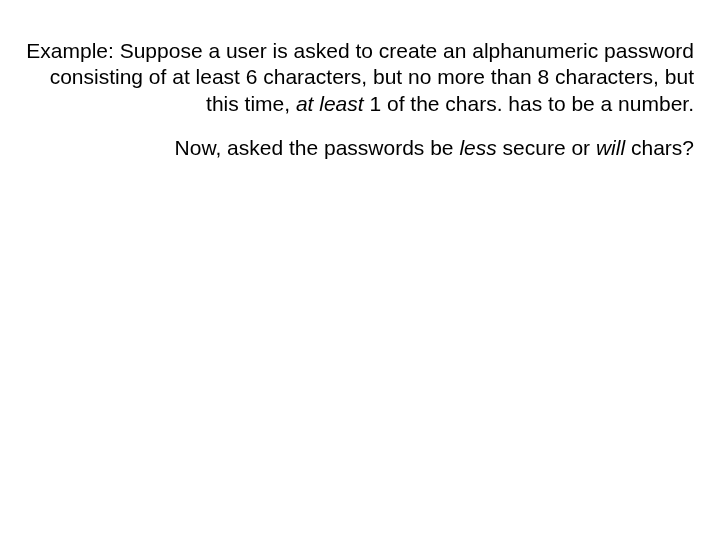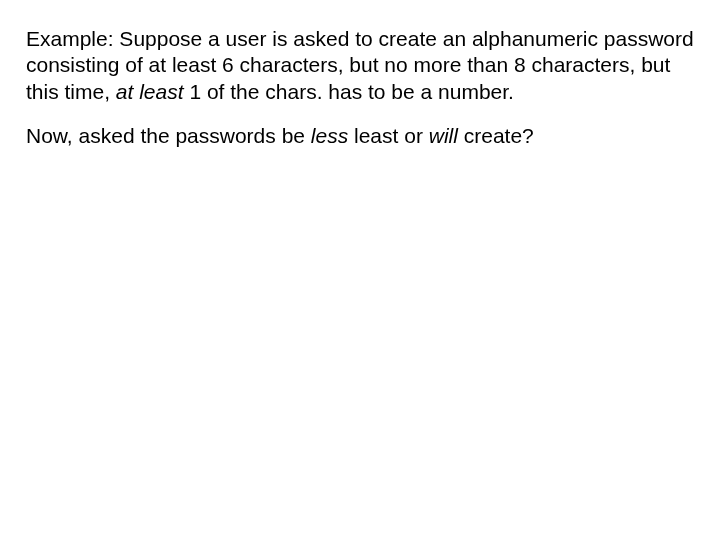--- a/index.html
+++ b/index.html
@@ -13,29 +13,30 @@
   }
   .slide {
     box-sizing: border-box;
     width: 720px;
     height: 540px;
     padding: 22px 26px;
   }
   .para {
     font-size: 21px;
     line-height: 1.25;
-    margin: 4px 0 18px 0;
+    margin: 16px 0 18px 0;
+    text-align: right;
   }
   .italic {
     font-style: italic;
   }
 </style>
 </head>
 <body>
 
 <div class="slide">
   <p class="para">
     <span>Example: Suppose a user is asked to create an alphanumeric password consisting of at least 6 characters, but no more than 8 characters, but this time, </span><span class="italic">at least</span><span> 1 of the chars. has to be a number.</span>
   </p>
   <p class="para">
-    <span>Now, asked the passwords be </span><span class="italic">less</span><span> least or </span><span class="italic">will</span><span> create?</span>
+    <span>Now, asked the passwords be </span><span class="italic">less</span><span> secure or </span><span class="italic">will</span><span> chars?</span>
   </p>
 </div>
 
 </body></html>

